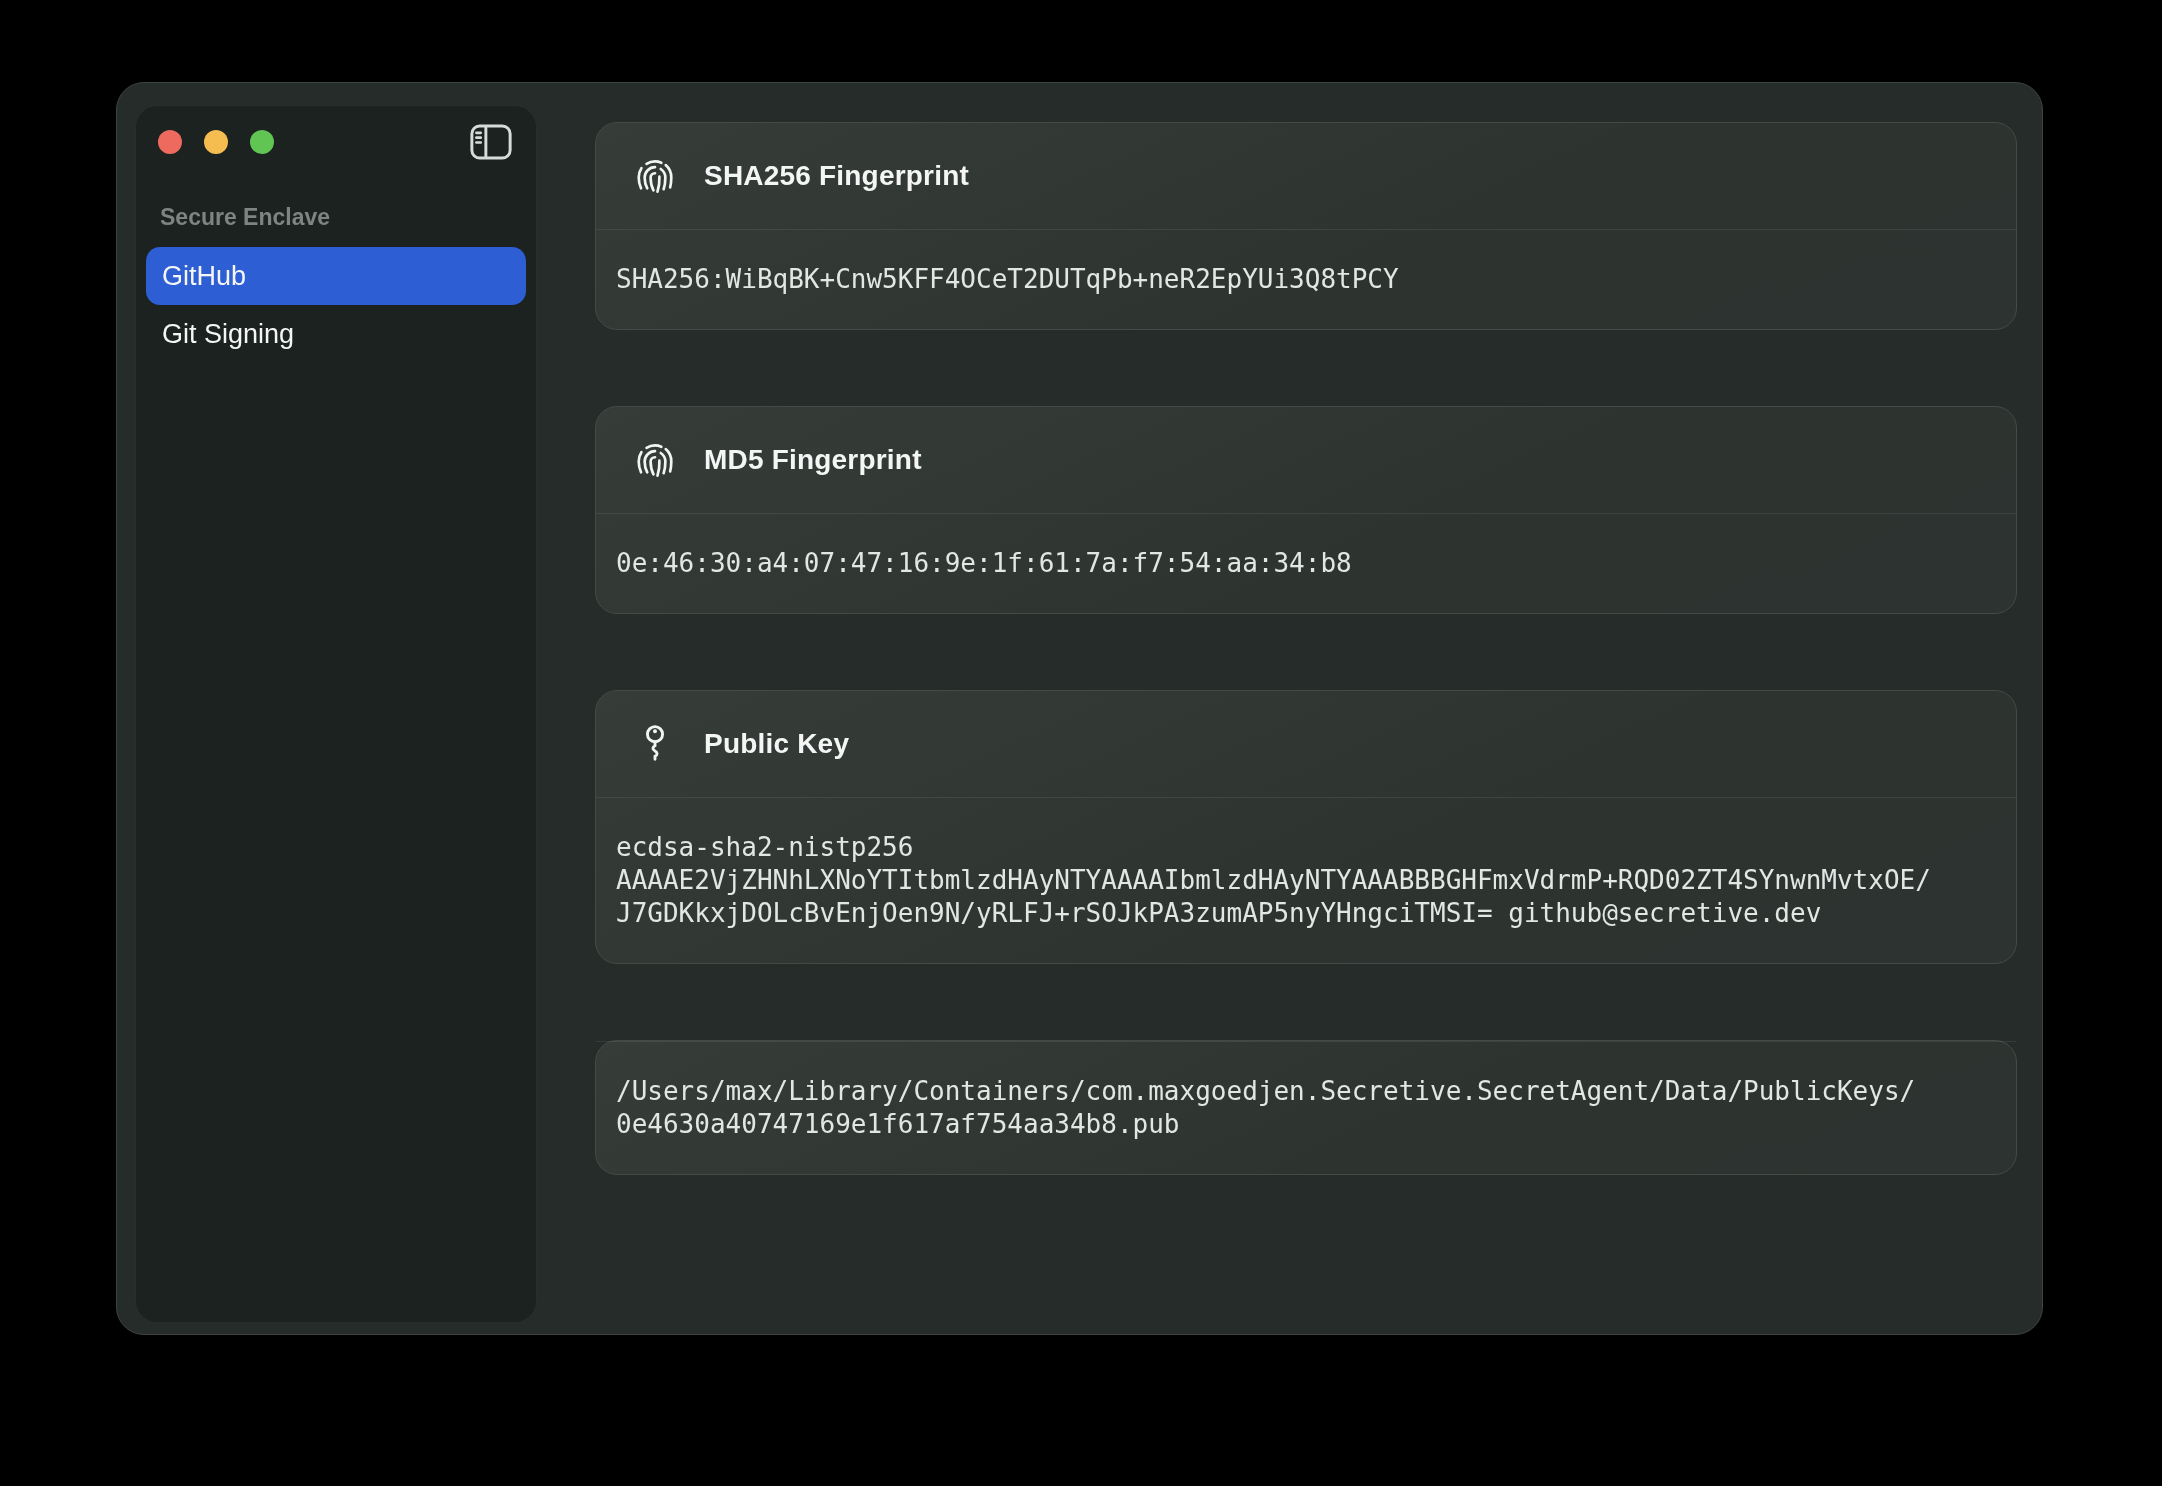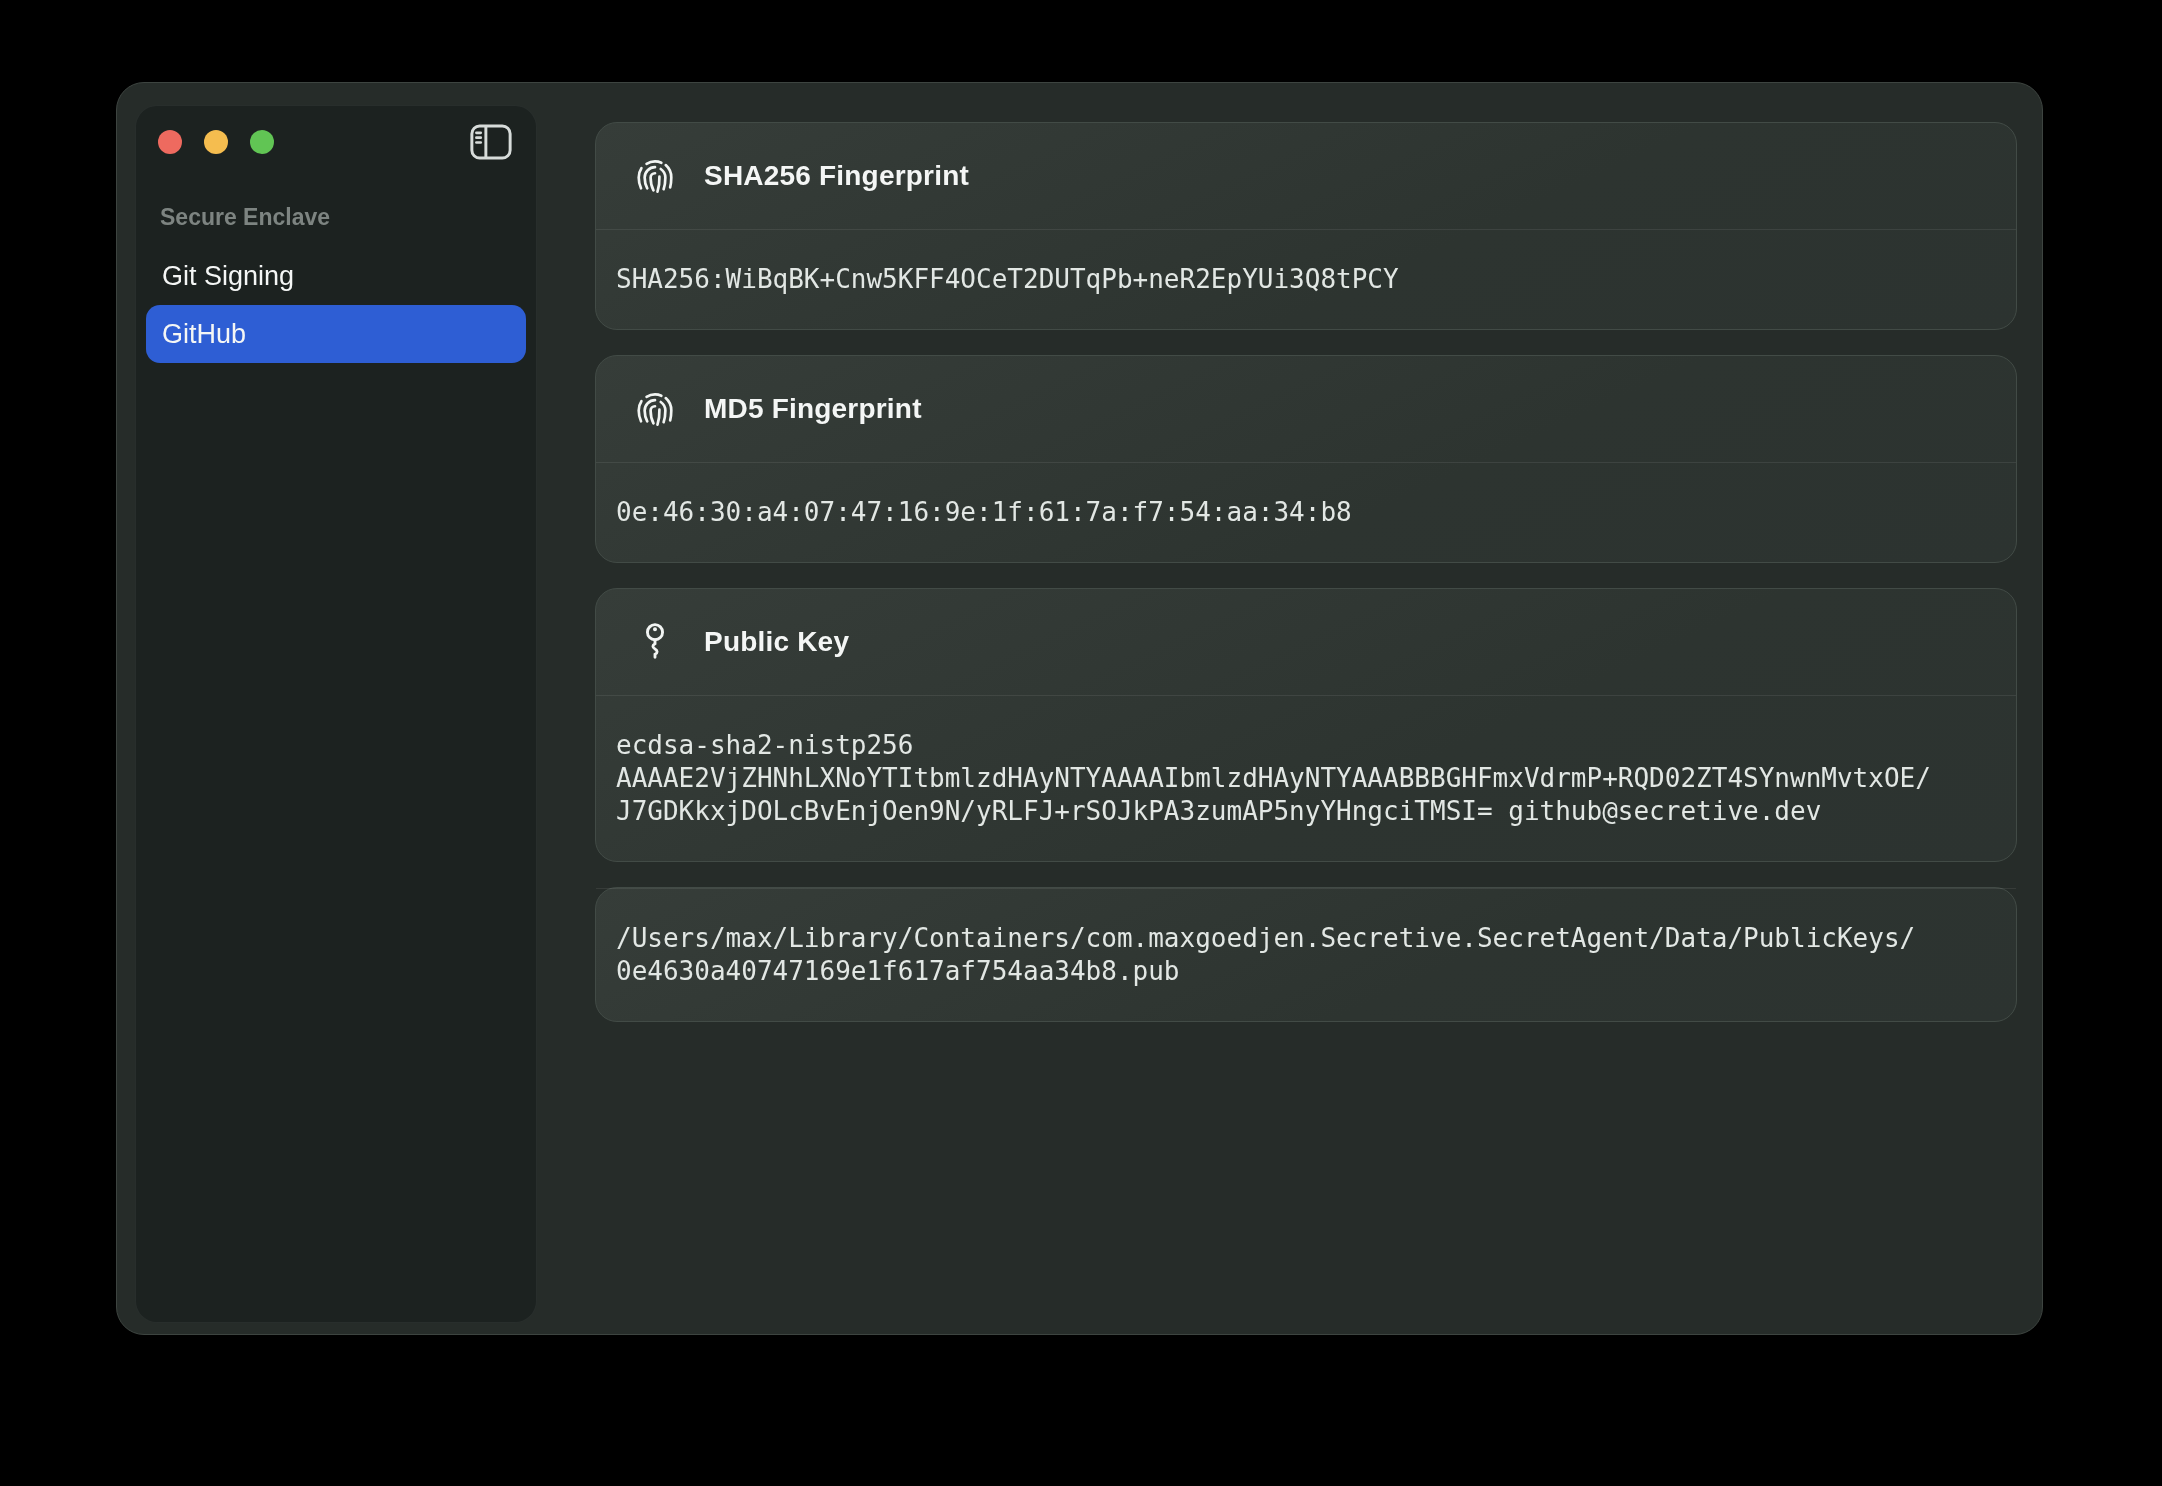--- a/index.html
+++ b/index.html
@@ -24,21 +24,21 @@
   .main-header{height:94px;display:flex;align-items:center;padding-left:49px;}
   .page-title{font-size:30px;font-weight:bold;color:#f4f6f5;letter-spacing:.2px;}
   .header-right{margin-left:auto;display:flex;align-items:center;}
   .status-pill{height:58px;border-radius:29px;border:1.5px solid #3e4641;
     background:rgba(0,0,0,.05);display:flex;align-items:center;padding:0 26px 0 30px;}
   .status-pill .label{font-size:27px;font-weight:bold;color:#f4f6f5;}
   .status-dot{width:20px;height:20px;border-radius:50%;margin-left:20px;}
   .add-btn{width:70px;height:70px;border-radius:50%;background:#343b37;margin-left:16px;
     display:flex;align-items:center;justify-content:center;color:#eef1ef;}
   
-  .cards{margin:39px 0 0 46px;display:flex;flex-direction:column;gap:25px;}
+  .cards{margin:39px 0 0 46px;display:flex;flex-direction:column;gap:76px;}
   .card{border-radius:22px;border:1px solid #424b46;box-sizing:border-box;
     background:linear-gradient(155deg,#363d39 0%,#2d3430 60%,#2c3330 100%);}
   .card-header{height:106px;display:flex;align-items:center;gap:26px;padding:0 36px;}
   .card-header .icon{width:46px;height:46px;color:#f2f5f3;flex:0 0 auto;
     display:flex;align-items:center;justify-content:center;}
   .card-title{font-size:28px;font-weight:bold;color:#f4f6f5;letter-spacing:.2px;}
   .card-body{border-top:1px solid rgba(255,255,255,.08);padding:33px 20px;
     font-family:"DejaVu Sans Mono",monospace;font-size:26px;line-height:33px;
     color:#e2e7e4;white-space:pre-line;word-break:break-all;}
   svg{display:block;}
@@ -60,25 +60,25 @@
             <line x1="10.2" y1="1.4" x2="10.2" y2="21.6" stroke-width="1.9"></line>
             <line x1="4.1" y1="5.6" x2="6.9" y2="5.6" stroke-width="1.7" stroke-linecap="round"></line>
             <line x1="4.1" y1="8.7" x2="6.9" y2="8.7" stroke-width="1.7" stroke-linecap="round"></line>
             <line x1="4.1" y1="11.8" x2="6.9" y2="11.8" stroke-width="1.7" stroke-linecap="round"></line>
           </svg>
         </span>
       </div>
     </div>
     <div class="section-label">Secure Enclave</div>
     <div class="side-list" id="side-list">
+        <div class="side-item selected" style="background: rgb(46, 94, 212);">
+          <span>GitHub</span>
+        </div>
         <div class="side-item">
           <span>Git Signing</span>
-        </div>
-        <div class="side-item selected" style="background: rgb(46, 94, 212);">
-          <span>GitHub</span>
         </div>
       </div>
   </div>
 
   <div class="main">
     <div class="cards" id="cards">
   <div class="card">
     <div class="card-header">
       <span class="icon">
         <span>

